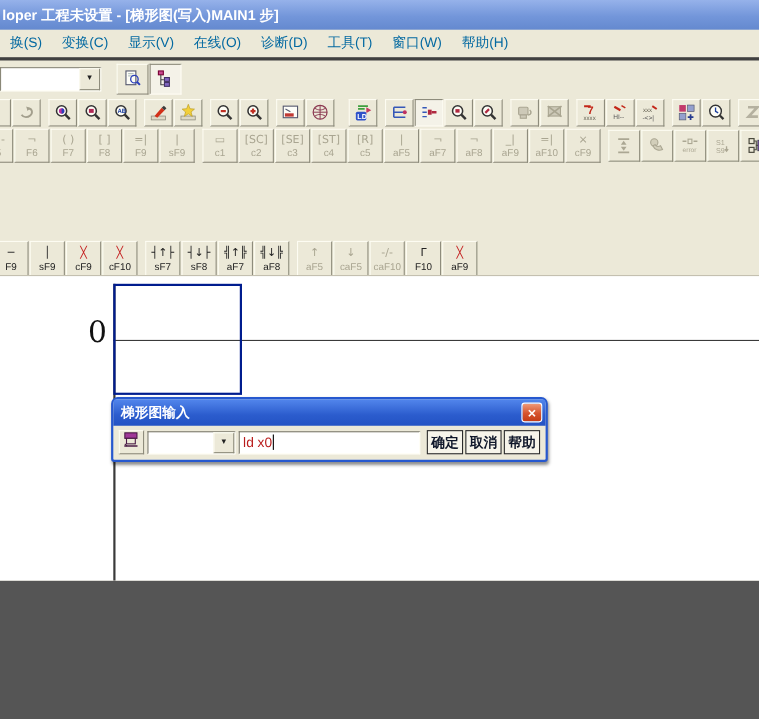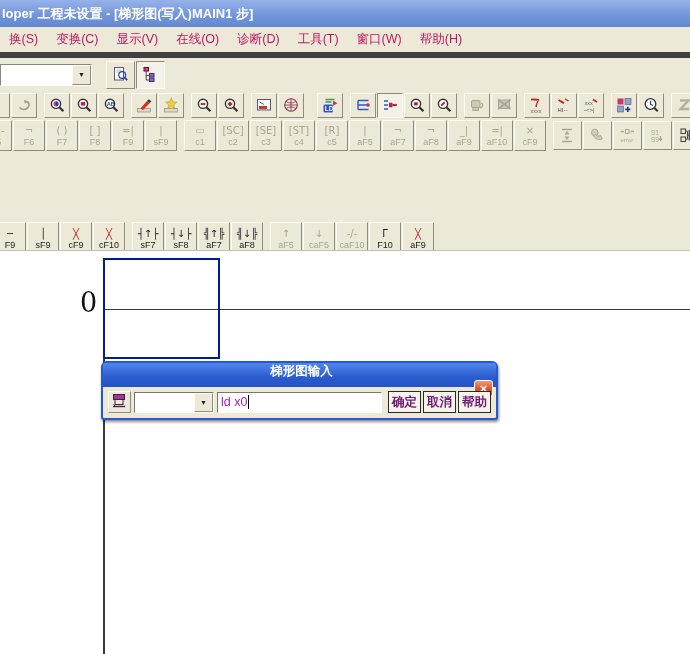--- a/index.html
+++ b/index.html
@@ -1,25 +1,25 @@
 <!DOCTYPE html>
 <html><head>
 <meta charset="utf-8">
 <style>
   html,body{margin:0;padding:0;background:#555;}
-  .screen{position:relative;width:690px;height:654px;background:#ece9d8;overflow:hidden;
+  .screen{position:relative;width:690px;height:528px;background:#ece9d8;overflow:hidden;
     font-family:"Liberation Sans",sans-serif;-webkit-font-smoothing:antialiased;}
   
   .titlebar{height:27px;background:linear-gradient(#96b2ea,#7396da 55%,#6489cf);
     color:#fff;font-weight:bold;font-size:13px;display:flex;align-items:center;
     padding-left:2px;white-space:pre;}
   .titlebar .t2{} .titlebar .t3{}
   
-  .menubar{height:25px;display:flex;align-items:center;font-size:12.5px;color:#be185d;
-    border-bottom:6px solid #404040;}
+  .menubar{height:25px;display:flex;align-items:center;font-size:12.5px;color:#0369a1;
+    border-bottom:3px solid #404040;}
   .menu-item{padding:0 9px;}
   
   .tb{display:flex;align-items:center;overflow:hidden;}
   .tb1{height:33px;}
   .tb2{height:28px;}
   .tb3{height:33px;}
   .dock{height:69px;}
   .tb4{height:35px;}
   .sep{width:6px;height:100%;flex:0 0 auto;}
   .tbtn{flex:0 0 auto;width:26px;height:25px;margin-right:1px;box-sizing:border-box;
@@ -53,38 +53,38 @@
     font-size:27px;color:#111;}
   .rung{position:absolute;left:103px;top:58px;right:0;height:1px;background:#3a3a3a;}
   .lcursor{position:absolute;left:103px;top:7px;width:117px;height:101px;
     border:2px solid #001c8e;box-sizing:border-box;}
   
   .dialog{position:absolute;left:101px;top:110px;width:397px;box-sizing:border-box;
     background:#ece9d8;border:2px solid #2658cf;border-radius:6px 6px 3px 3px;
     box-shadow:1px 2px 3px rgba(0,0,0,.45);}
   .dlg-title{height:24px;background:linear-gradient(#5286ec,#2b5ccd 60%,#2453c4);
     border-radius:3px 3px 0 0;display:flex;align-items:center;color:#fff;
-    font-weight:bold;font-size:12.5px;padding:0 3px 0 7px;flex-direction:column;}
+    font-weight:bold;font-size:12.5px;padding:0 3px 0 7px;}
   .dlg-close{margin-left:auto;width:19px;height:18px;box-sizing:border-box;
     background:linear-gradient(#f09a78,#d6542e 55%,#c43c16);border:1px solid #fff;
     border-radius:3px;color:#fff;font-weight:bold;font-size:13px;line-height:15px;
     display:flex;align-items:center;justify-content:center;}
   .dlg-body{display:flex;align-items:center;padding:4px 5px 5px 5px;}
   .dlg-iconbtn{width:23px;height:22px;box-sizing:border-box;background:#ece9d8;
     border:1px solid;border-color:#fdfcf2 #8e8c7c #8e8c7c #fdfcf2;display:flex;
     align-items:center;justify-content:center;margin-right:3px;}
   .dlg-combo{width:80px;height:21px;box-sizing:border-box;background:#fff;display:flex;
     border:1px solid;border-color:#7a7868 #fffef6 #fffef6 #7a7868;margin-right:3px;}
   .dlg-combo .combo-field{padding:1px 2px;}
   .dlg-input{flex:1;height:21px;box-sizing:border-box;background:#fff;
     border:1px solid;border-color:#7a7868 #fffef6 #fffef6 #7a7868;display:flex;
-    align-items:center;font-size:12.5px;color:#a21caf;padding-left:3px;margin-right:4px;}
+    align-items:center;font-size:12.5px;color:#b91c1c;padding-left:3px;margin-right:4px;}
   .caret{width:1px;height:14px;background:#000;margin-left:1px;}
   .dlg-btn{width:33px;height:22px;box-sizing:border-box;background:#f6f4ea;
-    border:1px solid #2a2a2a;font-weight:bold;font-size:12.5px;color:#701a75;
+    border:1px solid #2a2a2a;font-weight:bold;font-size:12.5px;color:#0f172a;
     display:flex;align-items:center;justify-content:center;margin-left:2px;
     font-family:"Liberation Sans",sans-serif;}
 </style>
 </head>
 <body>
 
 <div class="screen">
 
   <div class="titlebar">
     <span class="t1">loper 工程未设置 - [梯形图(写入)</span>

